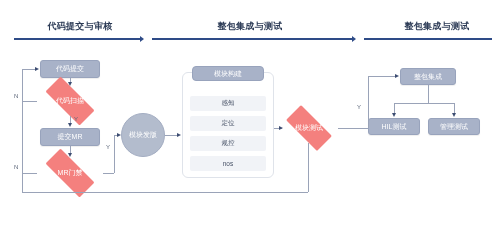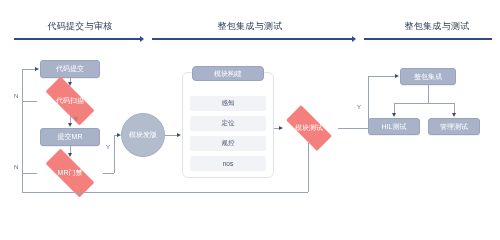--- a/index.html
+++ b/index.html
@@ -8,21 +8,21 @@
     background:#ffffff;
     font-family:"Liberation Sans","DejaVu Sans",sans-serif;
     overflow:hidden;
   }
   #canvas{position:relative;width:500px;height:236px;}
 
   
   .sect-title{
     position:absolute;
     font-size:9px;
-    font-weight:normal;
+    font-weight:bold;
     color:#2b3a55;
     text-align:center;
     letter-spacing:0.3px;
     white-space:nowrap;
   }
   .sect-rule{
     position:absolute;
     height:2px;
     background:#2e4b87;
   }

